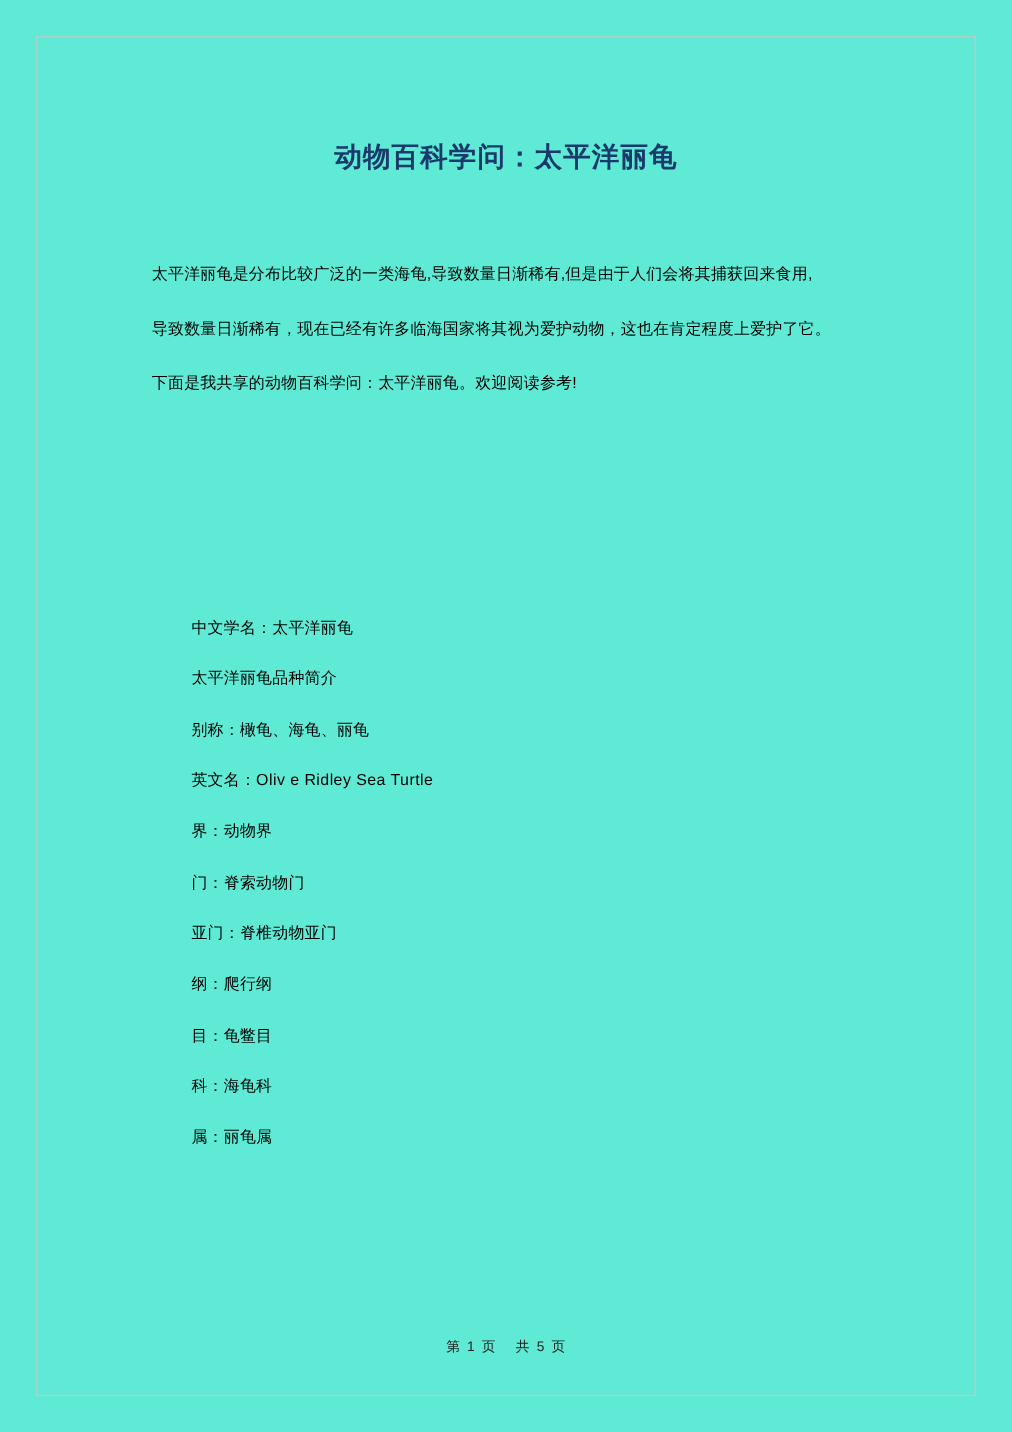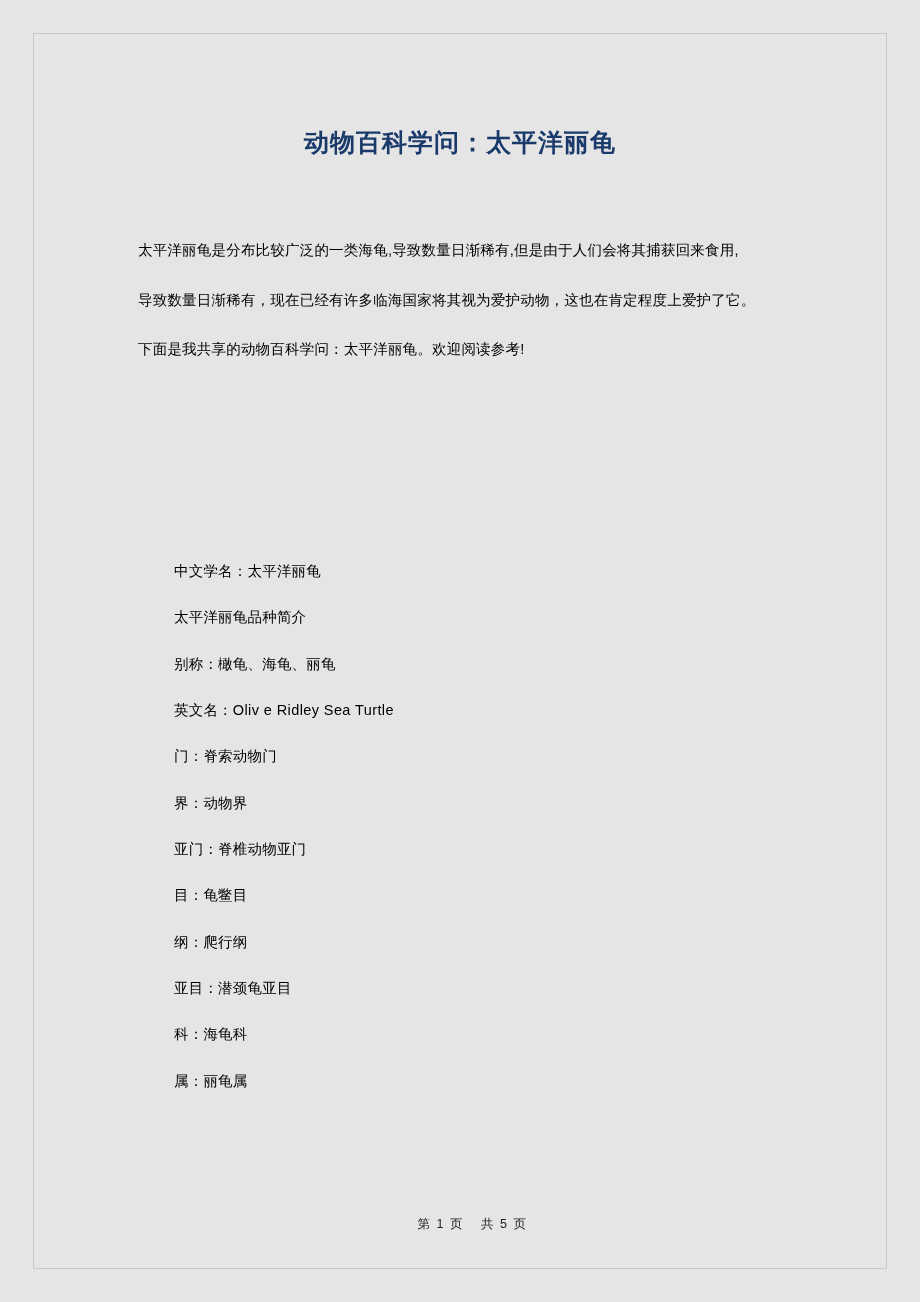--- a/index.html
+++ b/index.html
@@ -12,21 +12,21 @@
     height: 1302px;
     font-family: "Liberation Sans", sans-serif;
     color: #000000;
     overflow: hidden;
   }
   .page {
     position: relative;
     width: 920px;
     height: 1302px;
     box-sizing: border-box;
-    background: #e5e5e5;
+    background: #5eead4;
   }
   .page-border {
     position: absolute;
     left: 33px;
     top: 33px;
     width: 854px;
     height: 1236px;
     border: 1px solid #c8c8c8;
     box-sizing: border-box;
     pointer-events: none;
@@ -87,21 +87,21 @@
   .spec-line .label { }
   .spec-line .value { }
   .spec-line.latin .value,
   .spec-line.english .value {
     font-family: "Liberation Sans", sans-serif;
     letter-spacing: 0.4px;
   }
   .footer {
     position: absolute;
     bottom: 35px;
-    left: 12px;
+    left: 0;
     width: 852px;
     text-align: center;
     font-size: 12.5px;
     color: #222;
     letter-spacing: 0.5px;
   }
   .footer span { margin: 0 3px; }
 </style>
 </head>
 <body>
@@ -125,36 +125,33 @@
       </div>
 
       <div class="spec-line">太平洋丽龟品种简介</div>
       <div class="spec-line">
         <span class="label">别称：</span><span class="value">橄龟、海龟、丽龟</span>
       </div>
       <div class="spec-line english">
         <span class="label">英文名：</span><span class="value">Oliv e Ridley Sea Turtle</span>
       </div>
       <div class="spec-line">
-        <span class="label">门：</span><span class="value">脊索动物门</span>
+        <span class="label">界：</span><span class="value">动物界</span>
       </div>
       <div class="spec-line">
-        <span class="label">界：</span><span class="value">动物界</span>
+        <span class="label">门：</span><span class="value">脊索动物门</span>
       </div>
       <div class="spec-line">
         <span class="label">亚门：</span><span class="value">脊椎动物亚门</span>
       </div>
       <div class="spec-line">
-        <span class="label">目：</span><span class="value">龟鳖目</span>
-      </div>
-      <div class="spec-line">
         <span class="label">纲：</span><span class="value">爬行纲</span>
       </div>
       <div class="spec-line">
-        <span class="label">亚目：</span><span class="value">潜颈龟亚目</span>
+        <span class="label">目：</span><span class="value">龟鳖目</span>
       </div>
       <div class="spec-line">
         <span class="label">科：</span><span class="value">海龟科</span>
       </div>
       <div class="spec-line">
         <span class="label">属：</span><span class="value">丽龟属</span>
       </div>
     </div>
 
     <div class="footer">

